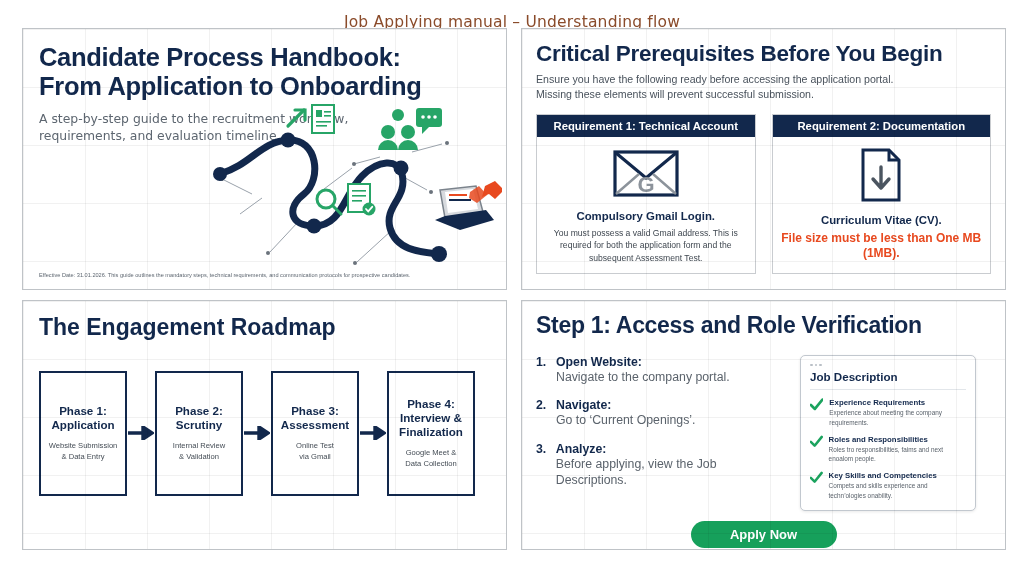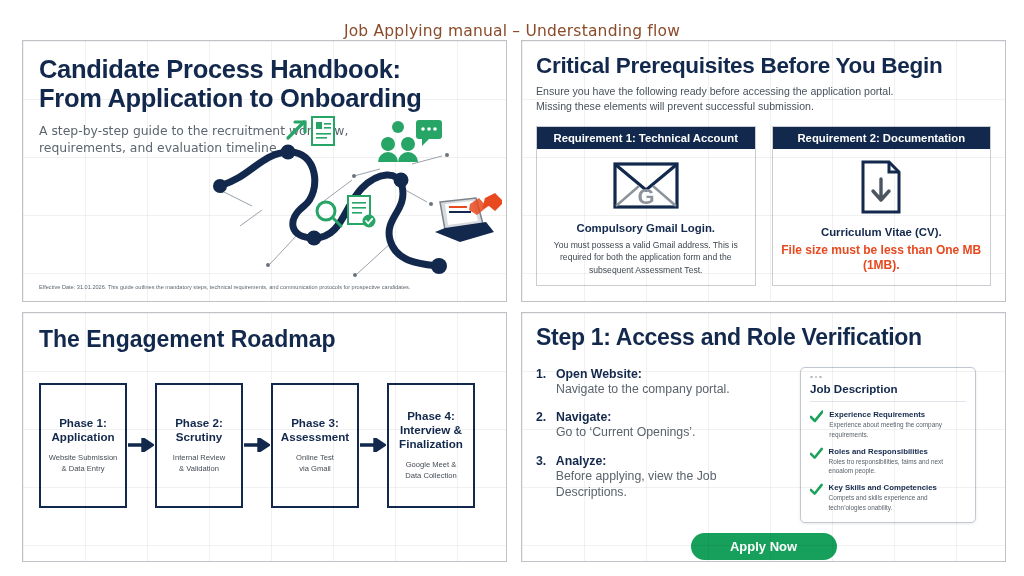--- a/index.html
+++ b/index.html
@@ -3,21 +3,21 @@
 <meta charset="utf-8">
 <style>
   * { box-sizing: border-box; margin:0; padding:0; }
   body {
     width:1024px; height:576px; background:#ffffff;
     font-family:"Liberation Sans", sans-serif; overflow:hidden;
   }
   .doc-title {
     text-align:center; color:#8a4b2a; font-size:15.5px;
     font-family:"DejaVu Sans", sans-serif; letter-spacing:.2px;
-    padding-top:20px; height:40px; line-height:22px;
+    padding-top:11px; height:28px; line-height:22px;
   }
   .grid {
     position:relative; width:1024px; height:540px;
     padding:0 18px 10px 22px;
     display:grid; grid-template-columns:1fr 1fr; grid-template-rows:262px 250px;
     column-gap:14px; row-gap:10px;
   }
   .panel {
     border:1px solid #bfc3c7; background:#fff; position:relative; overflow:hidden;
   }

